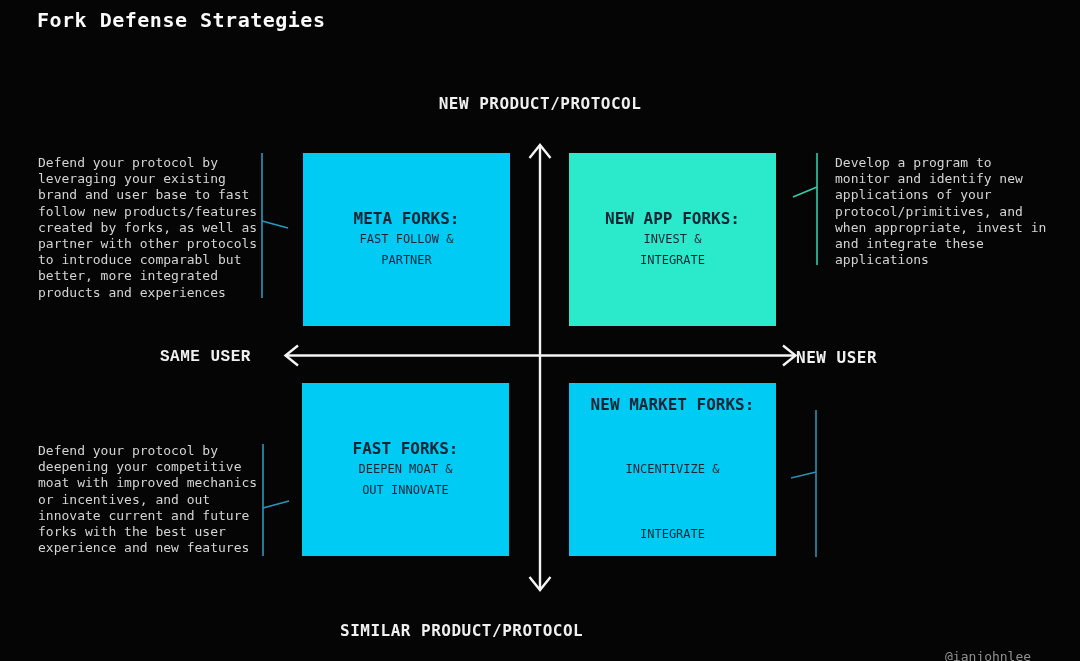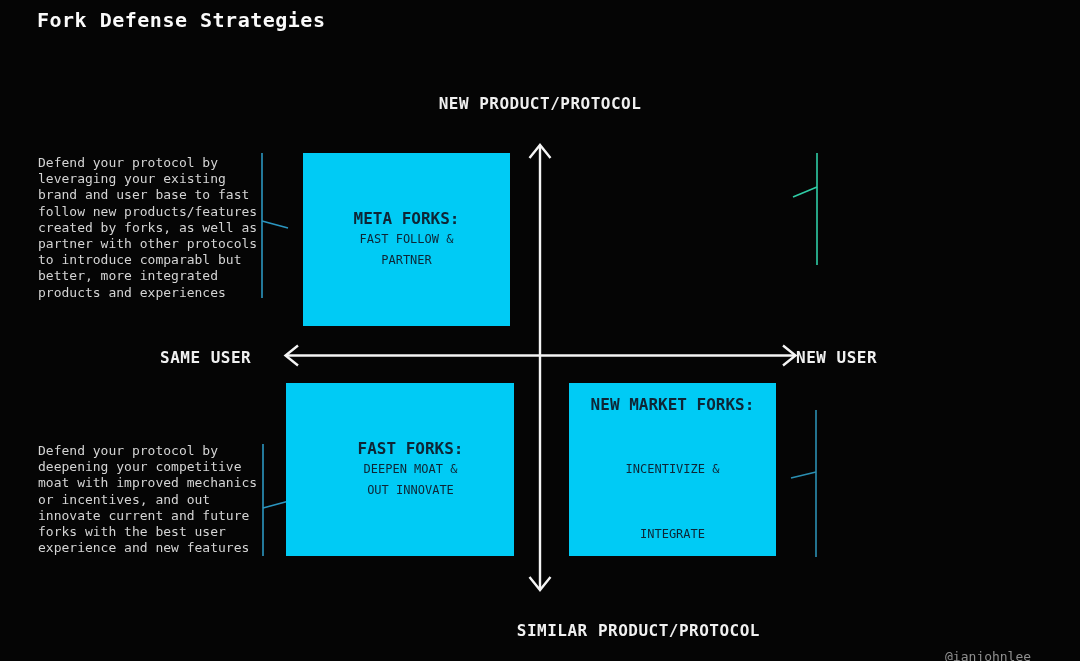--- a/index.html
+++ b/index.html
@@ -34,38 +34,38 @@
   }
   .axis-label {
     position: absolute;
     font-size: 16px;
     font-weight: bold;
     letter-spacing: 0.5px;
     color: var(--axis-label, #f0f0f0);
     white-space: nowrap;
   }
   .axis-top    { left: 340px; top: 94px;  width: 400px; text-align: center; }
-  .axis-bottom { left: 360px; top: 621px; width: 400px; text-align: right; }
-  .axis-left   { left: 160px; top: 348px; }
+  .axis-bottom { left: 340px; top: 621px; width: 400px; text-align: left; }
+  .axis-left   { left: 160px; top: 348px; font-family: Liberation Mono, monospace; }
   .axis-right  { left: 796px; top: 348px; }
 
   .quad {
     position: absolute;
     width: 207px;
     height: 173px;
     display: flex;
     flex-direction: column;
     align-items: center;
     justify-content: center;
     text-align: right;
     color: var(--box-text, #0e2636);
   }
   .q-tl { left: 303px; top: 153px; }
   .q-tr { left: 569px; top: 153px; }
-  .q-bl { left: 286px; top: 383px; padding-left: 21px; }
+  .q-bl { left: 302px; top: 383px; }
   .q-br { left: 569px; top: 383px; gap: 44px; }
   .q-title {
     font-size: 16px;
     font-weight: bold;
     line-height: 21px;
     white-space: nowrap;
   }
   .q-line {
     font-size: 12px;
     font-weight: 500;
@@ -135,40 +135,52 @@
       <line x1="816" y1="410" x2="816" y2="557"></line>
       <line x1="816" y1="472" x2="791" y2="478"></line>
     </g>
   </svg>
 
   <div class="quad q-tl" style="background: rgb(0, 203, 245);">
     <div class="q-title">META FORKS:</div>
     <div class="q-line">FAST FOLLOW &amp;</div>
     <div class="q-line">PARTNER</div>
   </div>
+  <div class="quad q-tr" style="background: rgb(43, 234, 204);">
+    <div class="q-title">NEW APP FORKS:</div>
+    <div class="q-line">INVEST &amp;</div>
+    <div class="q-line">INTEGRATE</div>
+  </div>
   <div class="quad q-bl" style="background: rgb(0, 203, 245);">
     <div class="q-title">FAST FORKS:</div>
     <div class="q-line">DEEPEN MOAT &amp;</div>
     <div class="q-line">OUT INNOVATE</div>
   </div>
   <div class="quad q-br" style="background: rgb(0, 203, 245);">
     <div class="q-title">NEW MARKET FORKS:</div>
     <div class="q-line">INCENTIVIZE &amp;</div>
     <div class="q-line">INTEGRATE</div>
   </div>
 
   <p class="note note-tl">Defend your protocol by
 leveraging your existing
 brand and user base to fast
 follow new products/features
 created by forks, as well as
 partner with other protocols
 to introduce comparabl but
 better, more integrated
 products and experiences</p>
+  <p class="note note-tr">Develop a program to
+monitor and identify new
+applications of your
+protocol/primitives, and
+when appropriate, invest in
+and integrate these
+applications</p>
   <p class="note note-bl">Defend your protocol by
 deepening your competitive
 moat with improved mechanics
 or incentives, and out
 innovate current and future
 forks with the best user
 experience and new features</p>
 
   <div class="attribution">@ianjohnlee</div>
 

